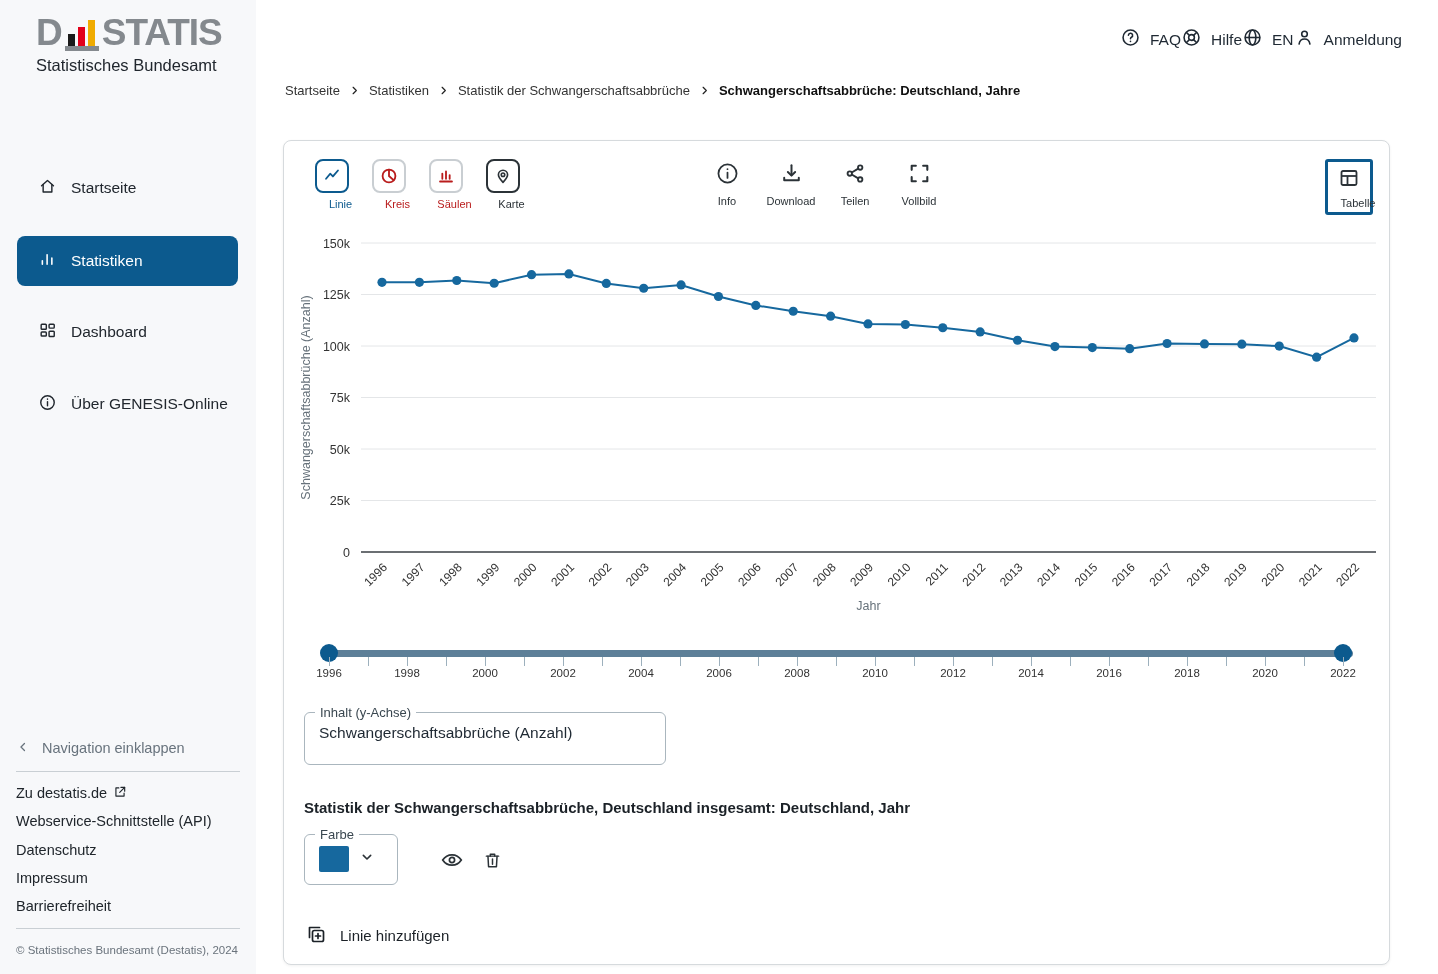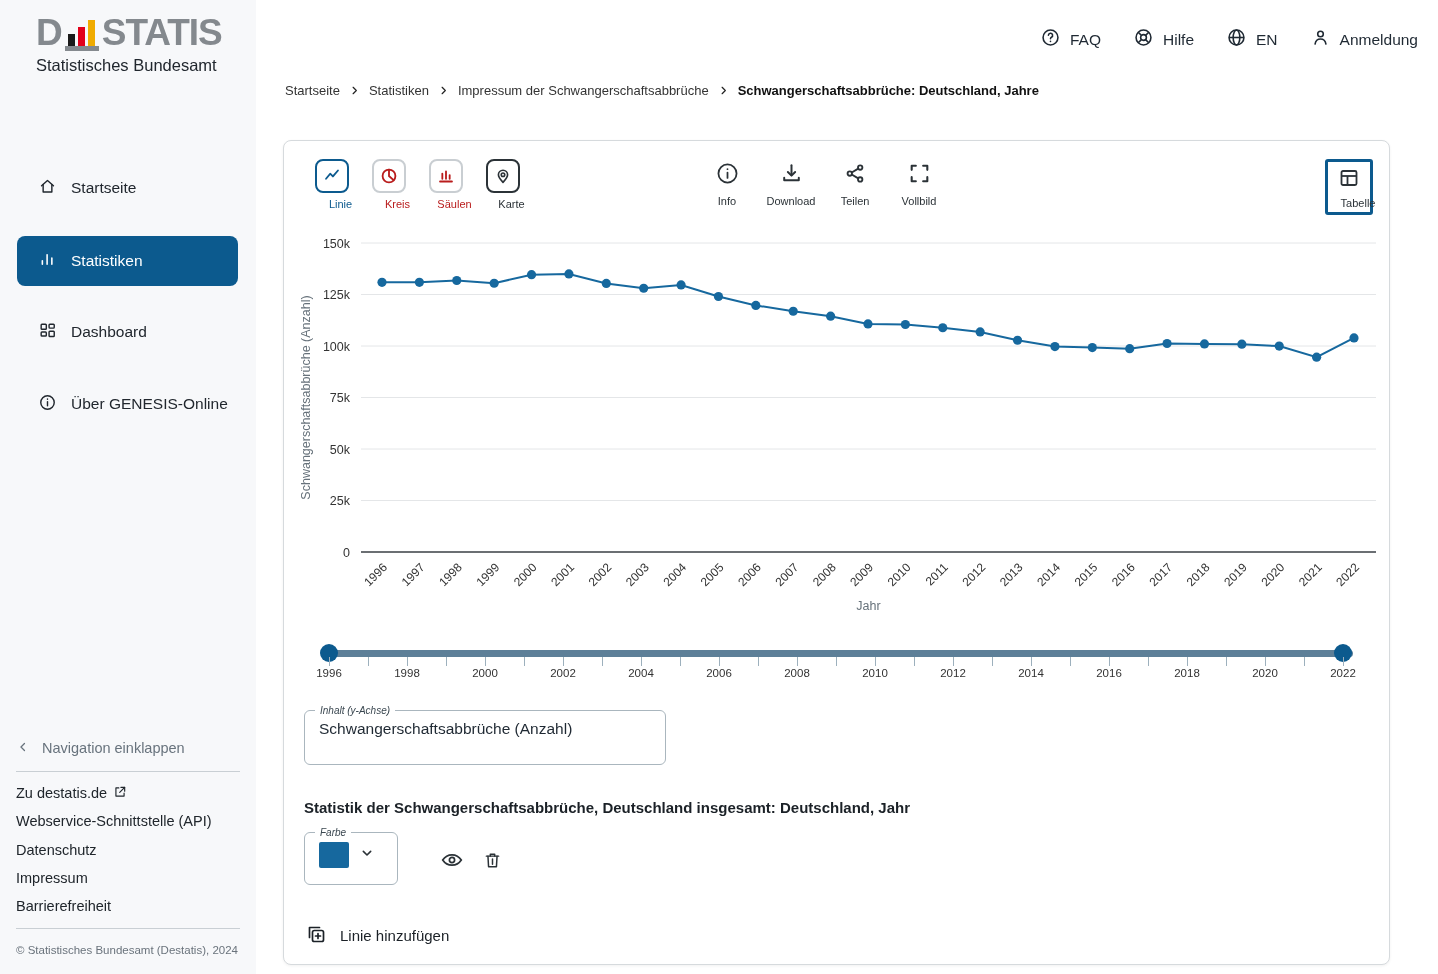--- a/index.html
+++ b/index.html
@@ -33,21 +33,21 @@
   .sb-link { position:absolute; left:16px; height:28px; display:flex; align-items:center; gap:6px;
     font-size:14.5px; color:#20262c; cursor:pointer; }
   .sb-copy { position:absolute; left:16px; top:944px; font-size:11.5px; color:#6a737c; }
 
   
   .search-wrap { position:absolute; left:281px; top:18px; width:767px; height:53px; }
   .search-input { width:100%; height:100%; border:1px solid #8f979d; border-radius:4px;
     padding:0 52px 0 16px; font-size:15.5px; font-family:inherit; color:#1f2933; background:#fff; }
   .search-input::placeholder { color:#2a3138; opacity:1; }
   .search-icon { position:absolute; right:16px; top:16px; color:#0c5a8e; cursor:pointer; }
-  .top-links { position:absolute; right:20px; top:27px; display:flex; gap:32px; }
+  .top-links { position:absolute; right:36px; top:27px; display:flex; }
   .top-link { display:flex; align-items:center; gap:9px; font-size:15.5px; color:#1f2933; cursor:pointer; }
 
   
   .breadcrumb { position:absolute; left:285px; top:83px; display:flex; align-items:center; gap:9px;
     font-size:13px; color:#333; }
   .crumb { cursor:pointer; }
   .crumb.current { font-weight:700; color:#111; cursor:default; }
   .crumb-sep { display:flex; color:#222; }
 
   
@@ -85,21 +85,21 @@
   .slider-track { position:absolute; left:21px; width:1032px; top:13px; height:7px; background:#5d7f98;
     border-radius:4px; cursor:pointer; }
   .slider-handle { position:absolute; top:7px; width:18px; height:18px; border-radius:50%;
     background:#0c5a8e; cursor:grab; }
   .slider-tick { position:absolute; top:20px; width:1px; height:9px; background:#9db0bd; }
   .slider-label { position:absolute; top:30px; width:44px; margin-left:-22px; text-align:center;
     font-size:11.5px; color:#333; }
 
   
   fieldset { border:1px solid #aab6be; border-radius:6px; }
-  legend { font-size:10px; color:#3a4750; margin-left:10px; padding:0 5px;font-style:italic; }
+  legend { font-size:13px; color:#3a4750; margin-left:10px; padding:0 5px; }
   .y-field { position:absolute; left:20px; top:564px; width:362px; height:60px; }
   .y-field-value { font-size:15.5px; color:#1f2933; padding:4px 0 0 14px; }
   .series-heading { position:absolute; left:20px; top:658px; font-size:15px; font-weight:700; color:#1b2127; }
   .color-field { position:absolute; left:20px; top:686px; width:94px; height:58px; cursor:pointer; }
   .color-field-inner { display:flex; align-items:center; gap:10px; padding:4px 0 0 14px; }
   .color-swatch { width:30px; height:26px; border-radius:2px; }
   .icon-btn { position:absolute; width:36px; height:36px; display:flex; align-items:center;
     justify-content:center; color:#2b3237; cursor:pointer; background:none; border:none; }
   .eye-btn { left:150px; top:703px; }
   .trash-btn { left:190px; top:703px; }
@@ -236,21 +236,21 @@
         <svg width="11" height="11" viewBox="0 0 24 24" fill="none" stroke="currentColor" stroke-width="2.6" stroke-linecap="round" stroke-linejoin="round">
           <path d="M9 5l7 7-7 7"></path>
         </svg>
       </span>
     <span class="crumb">Statistiken</span>
     <span class="crumb-sep">
         <svg width="11" height="11" viewBox="0 0 24 24" fill="none" stroke="currentColor" stroke-width="2.6" stroke-linecap="round" stroke-linejoin="round">
           <path d="M9 5l7 7-7 7"></path>
         </svg>
       </span>
-    <span class="crumb">Impressum der Schwangerschaftsabbrüche</span>
+    <span class="crumb">Statistik der Schwangerschaftsabbrüche</span>
     <span class="crumb-sep">
         <svg width="11" height="11" viewBox="0 0 24 24" fill="none" stroke="currentColor" stroke-width="2.6" stroke-linecap="round" stroke-linejoin="round">
           <path d="M9 5l7 7-7 7"></path>
         </svg>
       </span>
     <span class="crumb current">Schwangerschaftsabbrüche: Deutschland, Jahre</span>
   </div>
 
   <section class="card">
 

